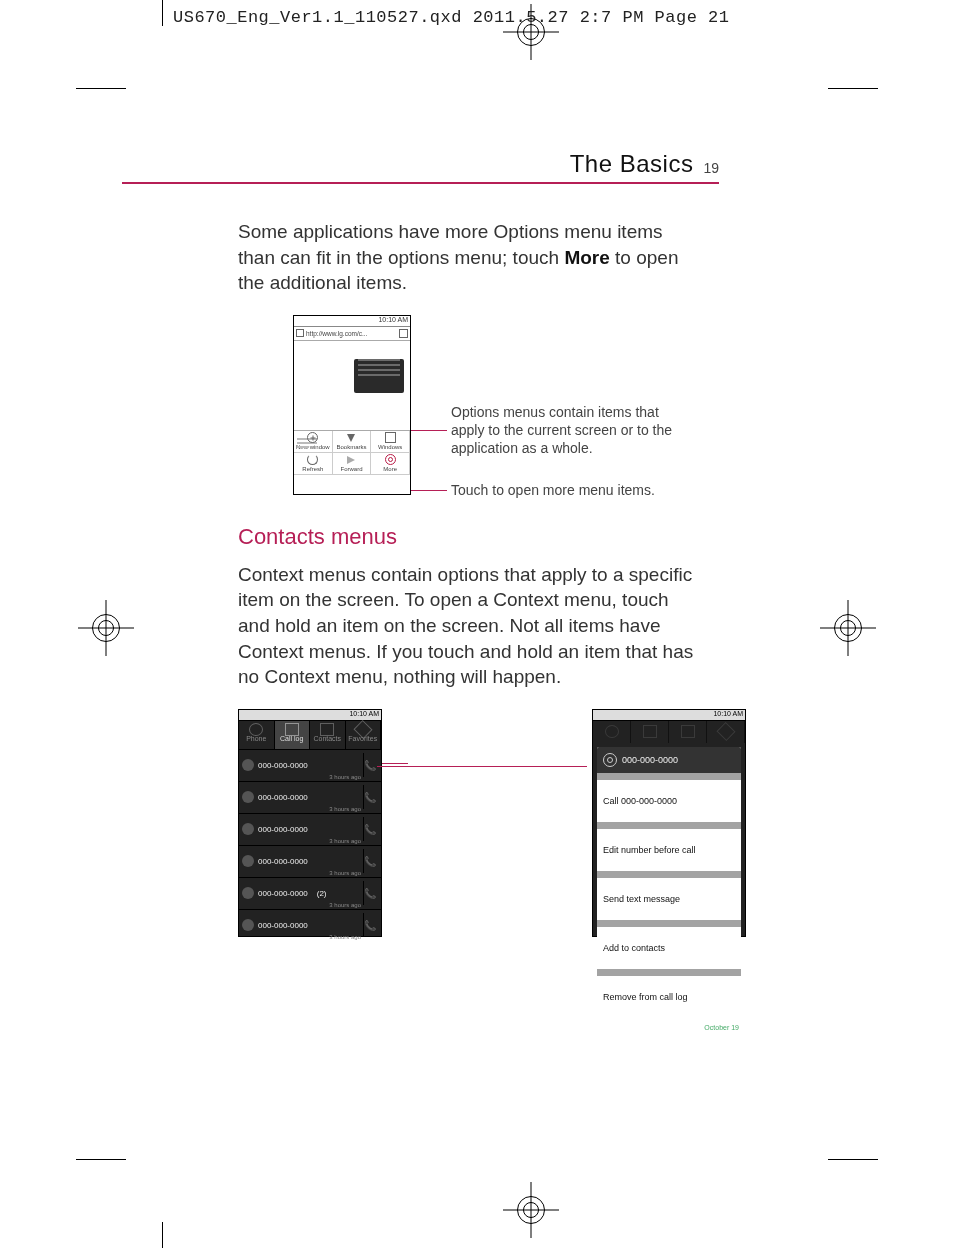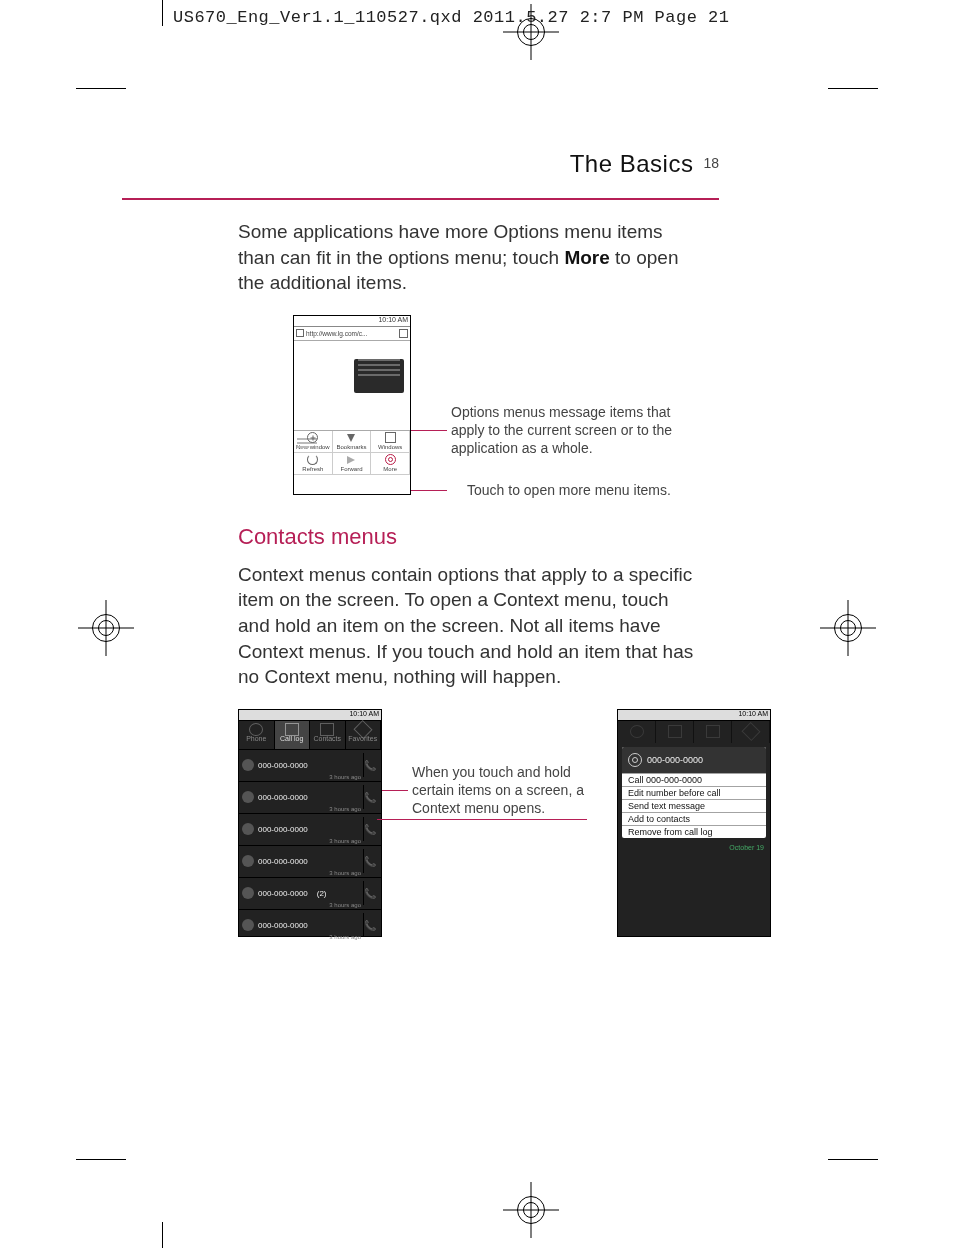--- a/index.html
+++ b/index.html
@@ -5,21 +5,21 @@
   html,body{margin:0;padding:0;background:#fff;font-family:Arial,Helvetica,sans-serif;color:#222}
   .page{position:relative;width:838px;height:1248px;margin:0 auto;background:#fff;}
   .print-header{position:absolute;left:115px;top:8px;font-family:"Courier New",monospace;font-size:17px;letter-spacing:.5px}
   .reg-mark{position:absolute;width:36px;height:36px}
   .reg-mark::before,.reg-mark::after{content:"";position:absolute;background:#000}
   .reg-mark::before{left:50%;top:-10px;width:1px;height:56px;transform:translateX(-.5px)}
   .reg-mark::after{top:50%;left:-10px;height:1px;width:56px;transform:translateY(-.5px)}
   .reg-circle{position:absolute;left:50%;top:50%;width:26px;height:26px;border:1px solid #000;border-radius:50%;transform:translate(-50%,-50%)}
   .reg-circle::after{content:"";position:absolute;left:50%;top:50%;width:14px;height:14px;border:1px solid #000;border-radius:50%;transform:translate(-50%,-50%)}
   .crop{position:absolute;background:#000}
-  .section-title-row{position:absolute;right:177px;top:150px;display:flex;align-items:center;gap:10px;border-bottom:2px solid #b61f56;padding:0 0 20px 0;width:597px;justify-content:flex-end}
+  .section-title-row{position:absolute;right:177px;top:150px;display:flex;align-items:flex-end;gap:10px;border-bottom:2px solid #b61f56;padding:0 0 4px 0;width:597px;justify-content:flex-end}
   .section-title{font-size:24px;font-weight:400;color:#111;letter-spacing:.5px}
   .page-num{font-size:14px;color:#444;margin-bottom:2px}
   .content{position:absolute;left:180px;right:193px;top:200px}
   .body-text{font-size:19px;line-height:1.35;color:#333}
   .bold{font-weight:600;color:#111}
   .heading-pink{font-size:22px;color:#b61f56;margin-top:24px;margin-bottom:4px}
   .fig-row{display:flex;align-items:flex-start;margin-top:10px}
   .phone-frame{border:1px solid #000;background:#fff;flex-shrink:0}
   .browser-frame{width:116px;height:178px}
   .statusbar{height:10px;border-bottom:1px solid #888;font-size:7px;text-align:right;padding-right:2px;color:#333}
@@ -58,21 +58,21 @@
   .cl-sub{position:absolute;right:20px;bottom:1px;font-size:6px;color:#888}
   .cl-phone{width:14px;height:24px;border-left:1px solid #000;display:flex;align-items:center;justify-content:center;color:#bbb;font-size:10px}
   .ctx-frame{width:152px;height:226px;background:#222}
   .ctx-tabs{display:flex;height:22px}
   .ctx-tab{flex:1;border-right:1px solid #111;display:flex;align-items:center;justify-content:center}
   .ctx-tab .tab-ic{position:static;transform:none;opacity:.35}
   .ctx-panel{margin:4px;background:#fff;color:#111;border-radius:2px}
   .ctx-title{background:#333;color:#eee;font-size:9px;padding:6px;display:flex;align-items:center;gap:5px;border-top-left-radius:2px;border-top-right-radius:2px}
   .ctx-title-ic{width:12px;height:12px;border:1px solid #ccc;border-radius:50%;position:relative}
   .ctx-title-ic::before{content:"";position:absolute;left:3px;top:3px;right:3px;bottom:3px;border:1px solid #ccc;border-radius:50%}
-  .ctx-item{font-size:9px;padding:1px 6px;border-top:1px solid #a3a3a3}
+  .ctx-item{font-size:9px;padding:16px 6px;border-top:7px solid #a3a3a3}
   .ctx-foot{font-size:7px;color:#4a6;text-align:right;padding:2px 6px}
   .tiny-lines{margin:45px 3px 0 3px}
   .tiny-lines div{height:2px;background:#bbb;margin:2px 0;width:20px}
 </style>
 </head>
 <body>
 
 <div class="page">
 
   <div class="crop" style="left:104px;top:0;width:1px;height:26px"></div>
@@ -92,21 +92,21 @@
       <div class="reg-circle"></div>
     </div>
   <div class="reg-mark" style="left:455px;bottom:20px">
       <div class="reg-circle"></div>
     </div>
 
   <div class="print-header">US670_Eng_Ver1.1_110527.qxd  2011.5.27  2:7 PM  Page 21</div>
 
   <div class="section-title-row">
     <span class="section-title">The Basics</span>
-    <span class="page-num">18</span>
+    <span class="page-num">19</span>
   </div>
 
   <div class="content">
 
     <p class="body-text">
       <span>Some applications have more Options menu items than can fit in the options menu; touch </span><span class="bold">More</span><span> to open the additional items.</span>
     </p>
 
     <div class="fig-row" style="margin-left:55px">
       <div class="phone-frame browser-frame">
@@ -146,25 +146,25 @@
                 <span class="ic ic-arr"></span>
               </div><span>Forward</span></div>
           <div class="opt-cell"><div class="opt-icon">
                 <span class="ic ic-more"></span>
               </div><span>More</span></div>
         </div>
       </div>
       <div class="annot-col" style="margin-top:88px">
         <div class="annot-row">
           <div class="leader" style="width:36px"></div>
-          <div class="annot" style="width:225px;margin-left:4px">Options menus message items that apply to the current screen or to the application as a whole.</div>
+          <div class="annot" style="width:225px;margin-left:4px">Options menus contain items that apply to the current screen or to the application as a whole.</div>
         </div>
         <div class="annot-row">
           <div class="leader" style="width:36px"></div>
-          <div class="annot" style="margin-left:20px">Touch to open more menu items.</div>
+          <div class="annot" style="margin-left:4px">Touch to open more menu items.</div>
         </div>
       </div>
     </div>
 
     <div class="heading-pink">Contacts menus</div>
     <p class="body-text" style="margin-top:12px">Context menus contain options that apply to a specific item on the screen. To open a Context menu, touch and hold an item on the screen. Not all items have Context menus. If you touch and hold an item that has no Context menu, nothing will happen.</p>
 
     <div class="fig-row" style="">
 
       <div class="phone-frame calllog-frame">
@@ -211,21 +211,20 @@
               <span class="cl-num">000-000-0000</span>
               <span class="cl-sub">3 hours ago</span>
               <span class="cl-phone">📞</span>
             </div>
         </div>
       </div>
 
       <div style="margin-top:54px">
         <div class="annot-row">
           <div class="leader" style="width:26px"></div>
-          <div class="annot" style="width:200px;margin-left:4px">When you touch and hold certain items on a screen, a Context menu opens.</div>
         </div>
         <div class="leader" style="width:210px;margin-top:2px;margin-left:-5px"></div>
       </div>
 
       <div class="phone-frame ctx-frame" style="margin-left:5px">
         <div class="statusbar" style="background:#ddd;color:#000;border-bottom:1px solid #000"><span>10:10 AM</span></div>
         <div class="ctx-tabs">
           <div class="ctx-tab">
               <span class="tab-ic" style="border:1px solid #666;border-radius:50%"></span>
             </div>

